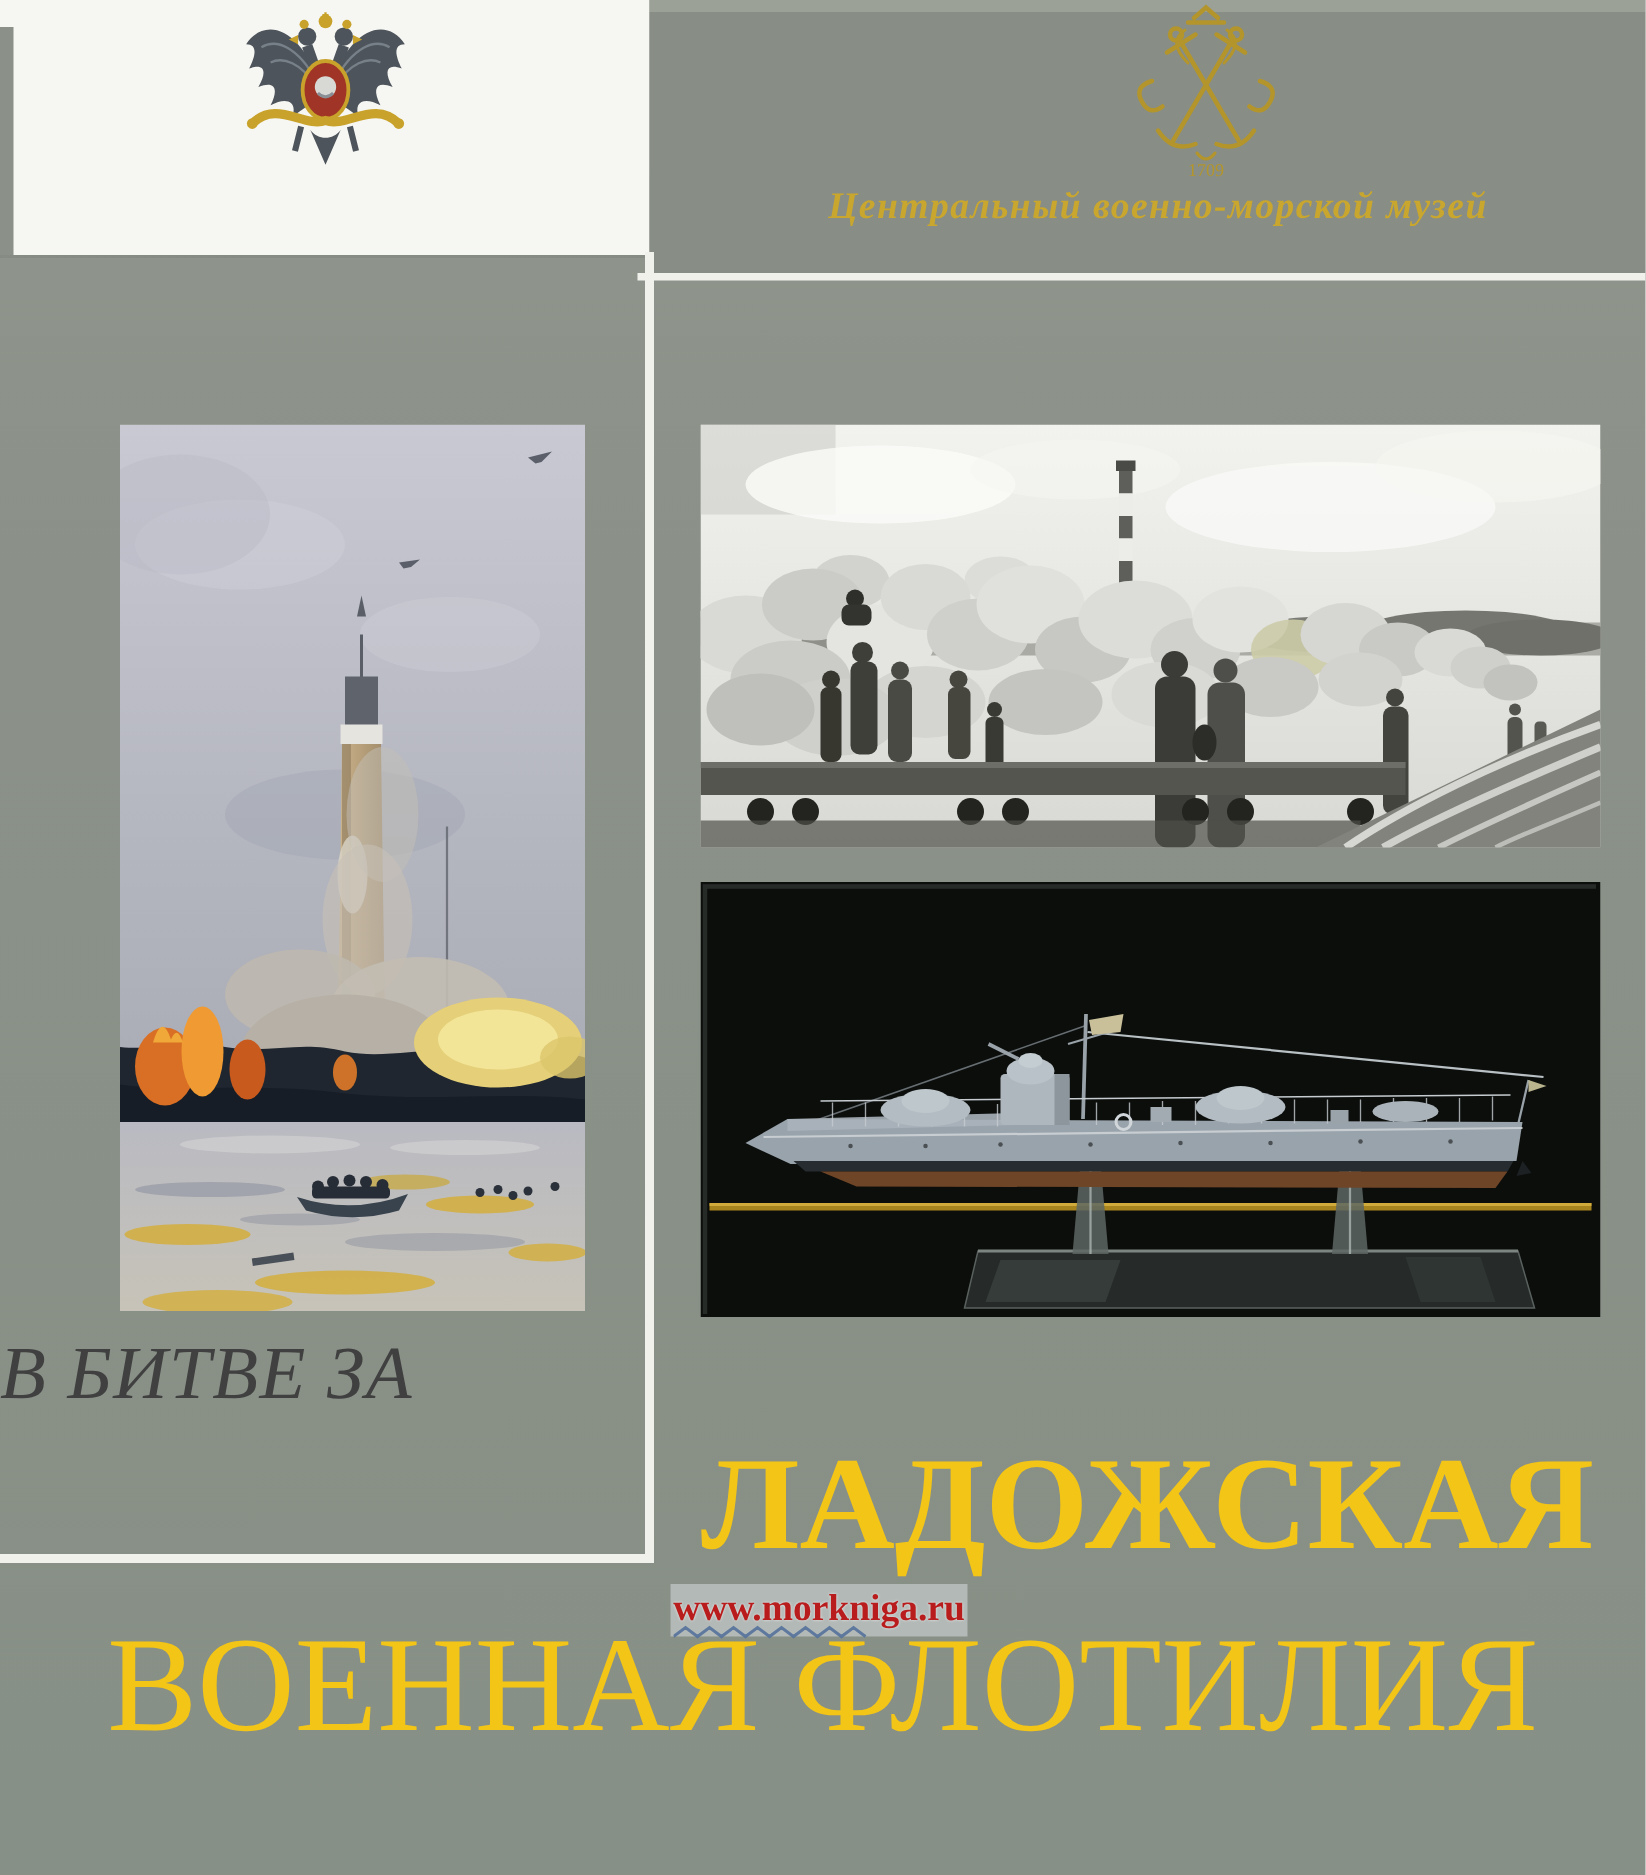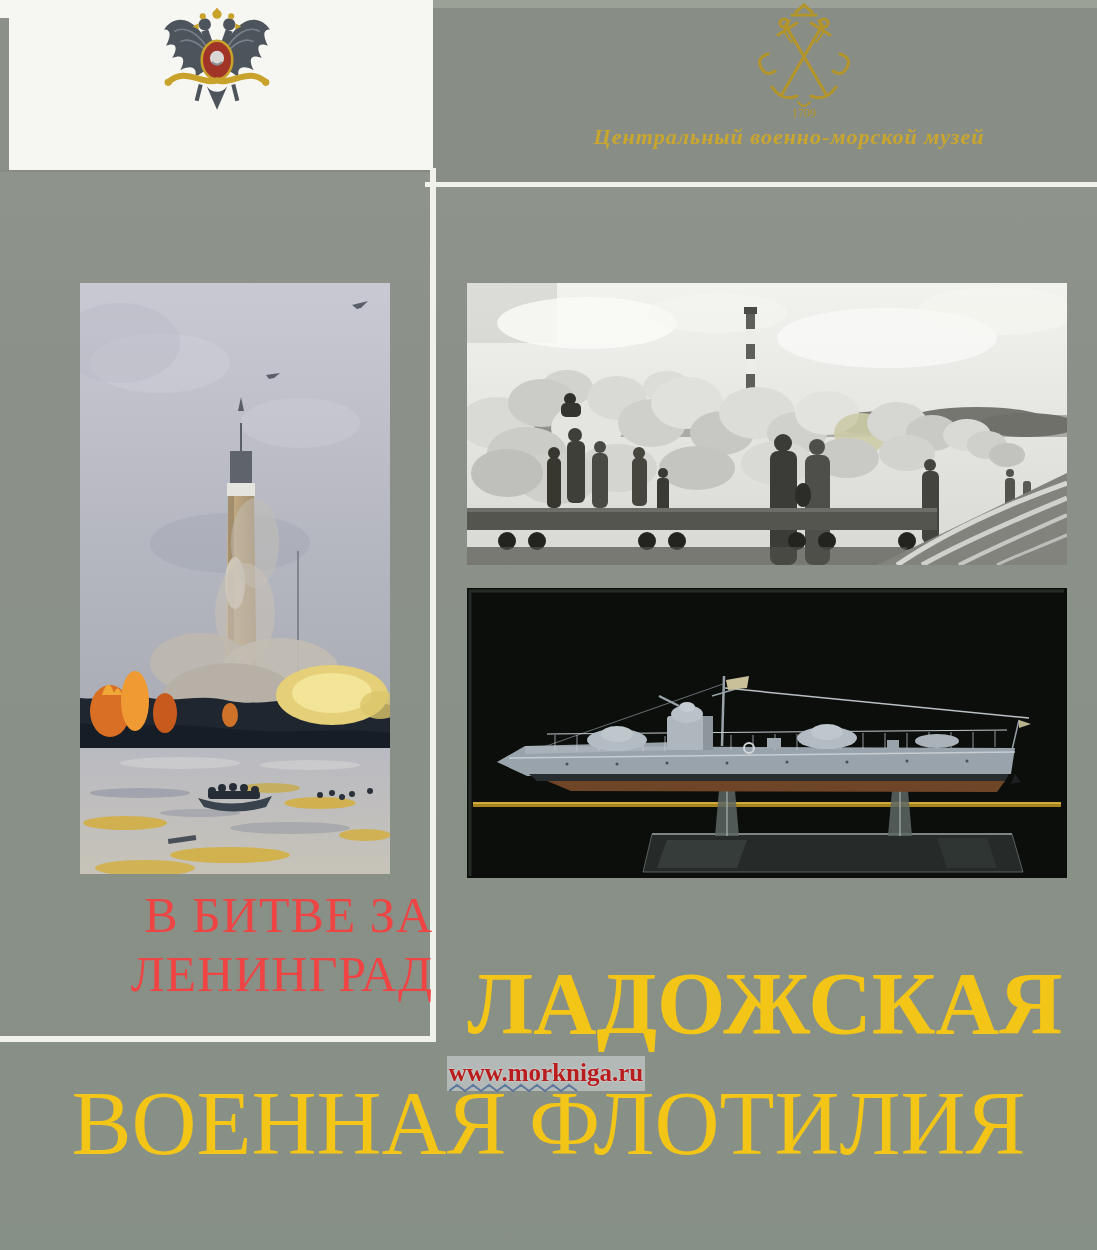--- a/index.html
+++ b/index.html
@@ -13,34 +13,34 @@
   .panel-left{left:0;top:0;width:433px;height:170px;background:#f6f6f2;
     box-shadow:0 2px 0 rgba(120,125,118,.35);}
   .edge-strip{left:0;top:18px;width:9px;height:152px;background:#8b9188;}
   .eagle{left:158px;top:6px;width:118px;height:110px;}
   .panel-left-label{left:0;top:124px;width:433px;text-align:center;
     font-style:italic;font-size:26px;letter-spacing:1px;color:#99a0ab;}
   
   .panel-right{left:433px;top:8px;width:664px;height:174px;background:#888e85;}
   .top-strip{left:433px;top:0;width:664px;height:8px;background:#9ba196;}
   .monogram{left:750px;top:2px;width:108px;height:122px;}
-  .panel-right-label{left:433px;top:124px;width:664px;text-align:center;text-indent:48px;
-    font-style:italic;font-weight:bold;font-size:22px;letter-spacing:1px;color:#c9a62e;}
+  .panel-right-label{left:416px;top:124px;width:664px;text-align:center;text-indent:48px;
+    font-style:italic;font-weight:bold;font-size:25px;letter-spacing:1px;color:#c9a62e;}
   
   .line-h-right{left:425px;top:182px;width:672px;height:5px;background:#f1f1ec;}
   .line-v{left:430px;top:168px;width:6px;height:874px;background:#f1f1ec;}
   .line-h-left{left:0;top:1036px;width:430px;height:6px;background:#f1f1ec;}
   
   .painting{left:80px;top:283px;width:310px;height:591px;}
   .photo-top{left:467px;top:283px;width:600px;height:282px;}
   .photo-bottom{left:467px;top:588px;width:600px;height:290px;}
   .painting svg,.photo-top svg,.photo-bottom svg{display:block;width:100%;height:100%;}
   
-  .series{left:0;top:886px;width:433px;text-align:right;color:#ef4444;
-    font-size:50px;line-height:59px;letter-spacing:1px;}
+  .series{left:0;top:886px;width:433px;text-align:left;color:#404040;
+    font-size:50px;line-height:59px;letter-spacing:1px;font-style:italic;}
   .title-1{left:433px;top:958px;width:664px;text-align:center;color:#f3c516;
     font-size:88px;line-height:92px;font-weight:bold;}
   .title-2{left:0;top:1076px;width:1097px;text-align:center;color:#f3c516;
     font-size:90px;line-height:95px;}
   
   .watermark{left:447px;top:1056px;width:198px;height:35px;
     background:rgba(221,226,231,.5);text-align:center;z-index:9;}
   .watermark span{font-weight:bold;font-size:25px;line-height:33px;color:#b91c1c;
     text-shadow:0 0 2px rgba(255,255,255,.75);}
   .watermark svg{position:absolute;left:2px;top:27px;width:132px;height:10px;}
@@ -361,21 +361,20 @@
         <circle cx="320" cy="174" r="1.5"></circle>
           <circle cx="380" cy="174" r="1.5"></circle>
         <circle cx="440" cy="173" r="1.5"></circle>
           <circle cx="500" cy="173" r="1.5"></circle>
       </g>
     </svg>
   </div>
 
   <div class="abs series">
     <div>В БИТВЕ ЗА</div>
-    <div>ЛЕНИНГРАД</div>
   </div>
 
   <div class="abs title-1">ЛАДОЖСКАЯ</div>
   <div class="abs title-2">ВОЕННАЯ ФЛОТИЛИЯ</div>
 
   <div class="abs watermark">
     <span>www.morkniga.ru</span>
     <svg viewBox="0 0 132 10" preserveAspectRatio="none">
       <polyline points="0,8 8,2 16,8 24,2 32,8 40,2 48,8 56,2 64,8 72,2 80,8 88,2 96,8 104,2 112,8 120,2 128,8" fill="none" stroke="#54719b" stroke-width="2" opacity=".9"></polyline>
     </svg>

